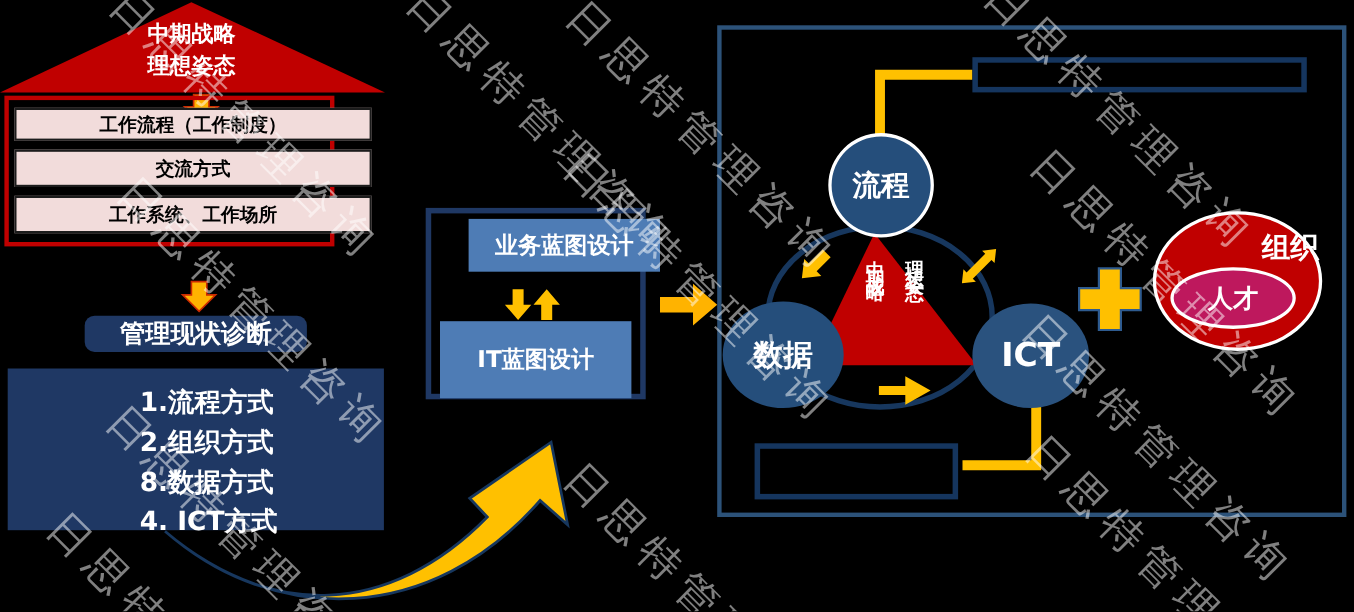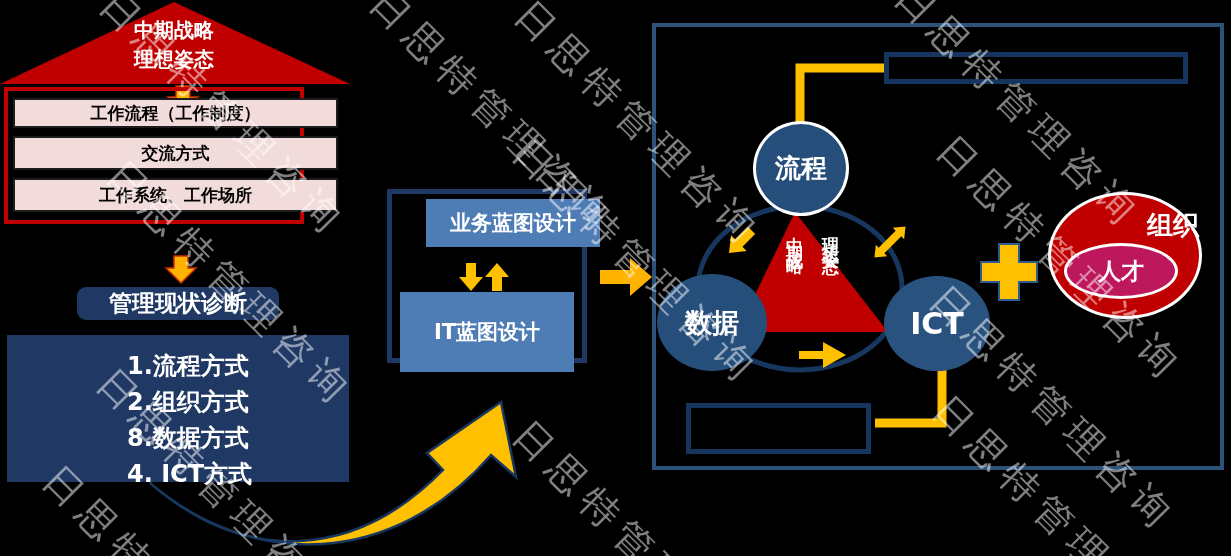--- a/index.html
+++ b/index.html
@@ -18,21 +18,21 @@
              display:flex;align-items:center;justify-content:center;}
   
   .diag-title{left:77px;top:287px;width:202px;height:33px;background:#1F3864;border-radius:9px;
               color:#fff;font-weight:bold;font-size:23px;}
   .diag-list{left:7px;top:335px;width:342px;height:147px;background:#1F3864;
              padding:13px 12px 0 120px;color:#fff;font-weight:bold;font-size:24px;line-height:36px;}
   
   .mid-box{left:387px;top:189px;width:200px;height:174px;border:5px solid #1F3864;}
   .bp{background:#4E7CB5;color:#fff;font-weight:bold;font-size:21px;}
   .bp-top{left:400px;top:199px;width:174px;height:48px;margin-left:26px;}
-  .bp-bottom{left:400px;top:292px;width:174px;height:80px;}
+  .bp-bottom{left:400px;top:292px;width:174px;height:70px;}
   
   .big-box{left:652px;top:23px;width:572px;height:447px;border:4px solid #2C5279;}
   .empty-rect{border:5px solid #15355E;}
   .top-rect{left:884px;top:52px;width:304px;height:32px;}
   .bottom-rect{left:686px;top:403px;width:185px;height:51px;}
   .circle{border-radius:50%;color:#fff;font-weight:bold;text-align:right;}
   .c-process{left:753px;top:121px;width:96px;height:95px;background:#254E7B;border:3px solid #fff;font-size:26px;}
   .c-data{left:657px;top:274px;width:110px;height:97px;background:#254E7B;font-size:27px;}
   .c-ict{left:884px;top:276px;width:106px;height:95px;background:#2A527E;font-size:30px;}
   .vtext{writing-mode:vertical-rl;text-orientation:upright;color:#fff;font-weight:bold;

